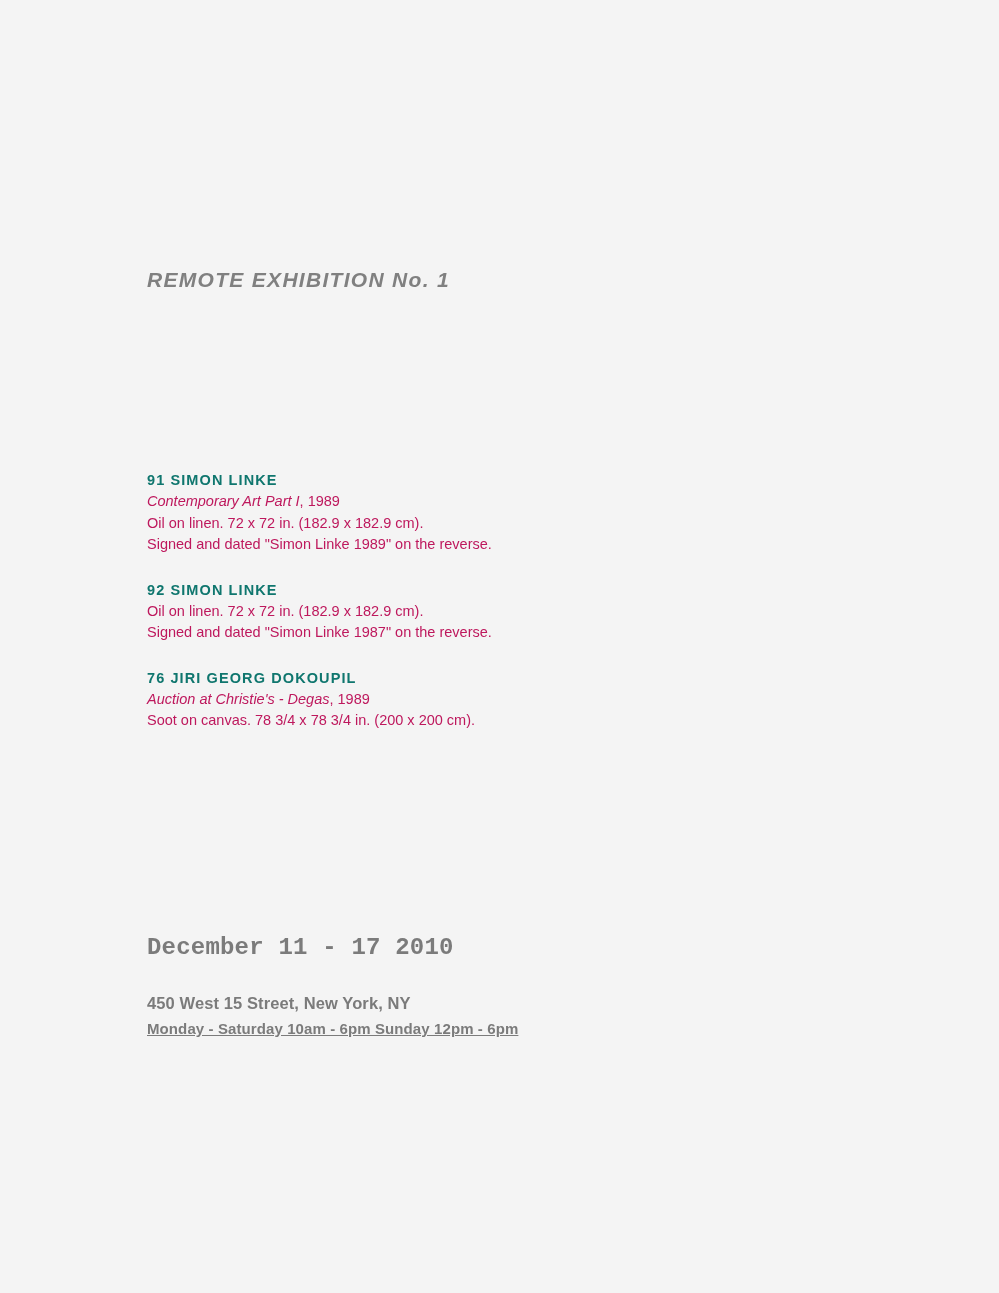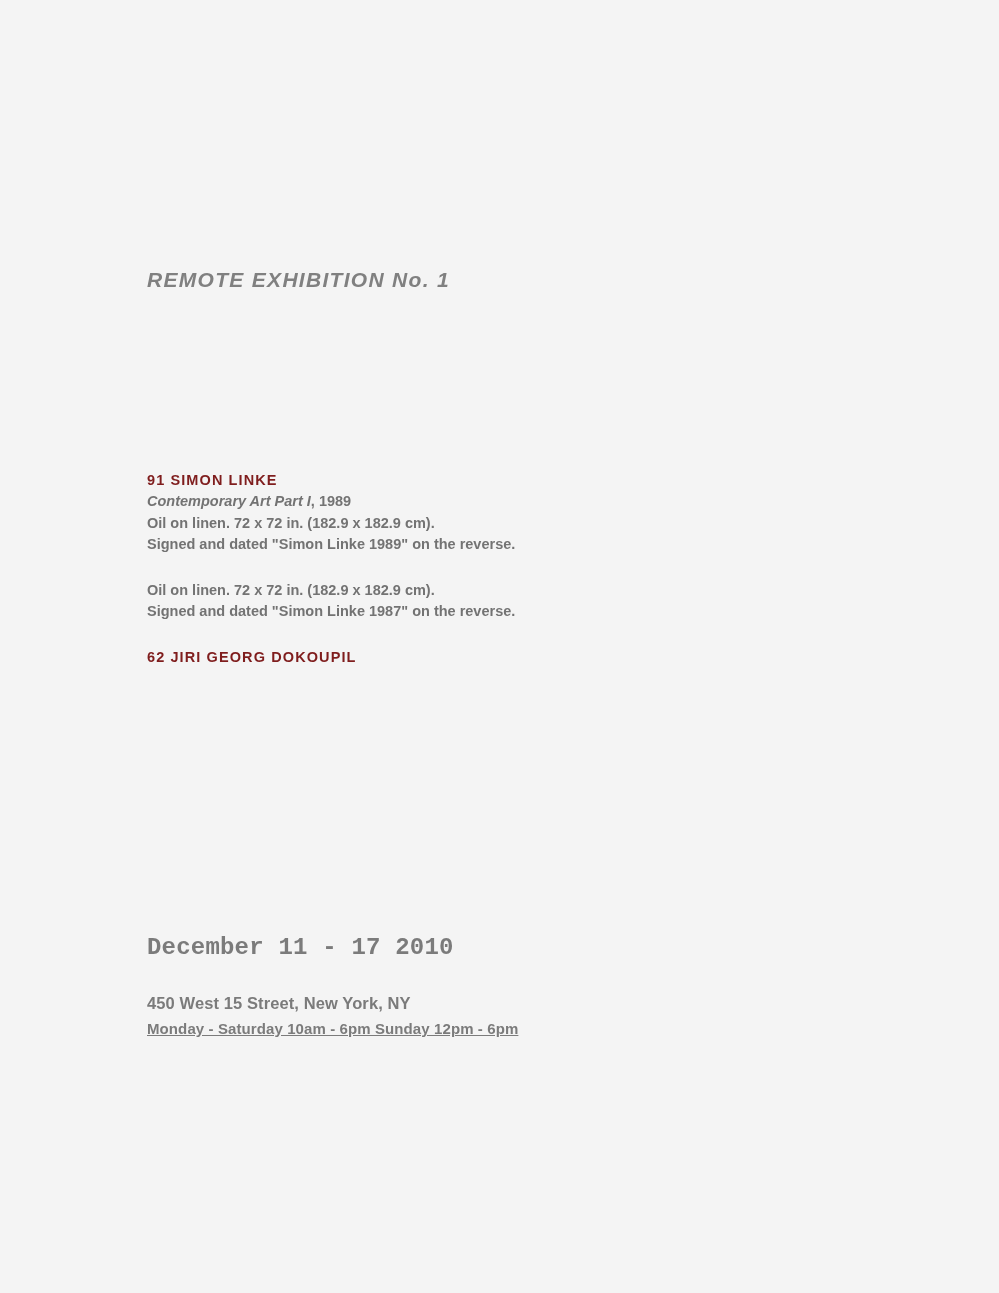--- a/index.html
+++ b/index.html
@@ -40,28 +40,28 @@
   .work {
     margin-bottom: 24px;
   }
   .work:last-child {
     margin-bottom: 0;
   }
   .work-head {
     font-size: 14.5px;
     font-weight: bold;
     letter-spacing: 1.1px;
-    color: #7f1d1d;
+    color: #0f766e;
     line-height: 21px;
     white-space: nowrap;
   }
   .work-line {
     font-size: 14.5px;
-    font-weight: bold;
-    color: #737373;
+    font-weight: normal;
+    color: #be185d;
     line-height: 21.5px;
     white-space: nowrap;
   }
   .work-line .it {
     font-style: italic;
   }
   .date {
     position: absolute;
     left: 147px;
     top: 934px;
@@ -104,26 +104,29 @@
   <div class="works">
 
     <div class="work">
       <div class="work-head">91 SIMON LINKE</div>
       <div class="work-line"><span class="it">Contemporary Art Part I</span><span>, 1989</span></div>
       <div class="work-line">Oil on linen. 72 x 72 in. (182.9 x 182.9 cm).</div>
       <div class="work-line">Signed and dated "Simon Linke 1989" on the reverse.</div>
     </div>
 
     <div class="work">
+      <div class="work-head">92 SIMON LINKE</div>
       <div class="work-line">Oil on linen. 72 x 72 in. (182.9 x 182.9 cm).</div>
       <div class="work-line">Signed and dated "Simon Linke 1987" on the reverse.</div>
     </div>
 
     <div class="work">
-      <div class="work-head">62 JIRI GEORG DOKOUPIL</div>
+      <div class="work-head">76 JIRI GEORG DOKOUPIL</div>
+      <div class="work-line"><span class="it">Auction at Christie's - Degas</span><span>, 1989</span></div>
+      <div class="work-line">Soot on canvas. 78 3/4 x 78 3/4 in. (200 x 200 cm).</div>
     </div>
 
   </div>
 
   <div class="date">December 11 - 17  2010</div>
   <div class="address">450 West 15 Street, New York, NY</div>
   <div class="hours">Monday - Saturday  10am - 6pm   Sunday  12pm - 6pm</div>
 
 </div>
 

